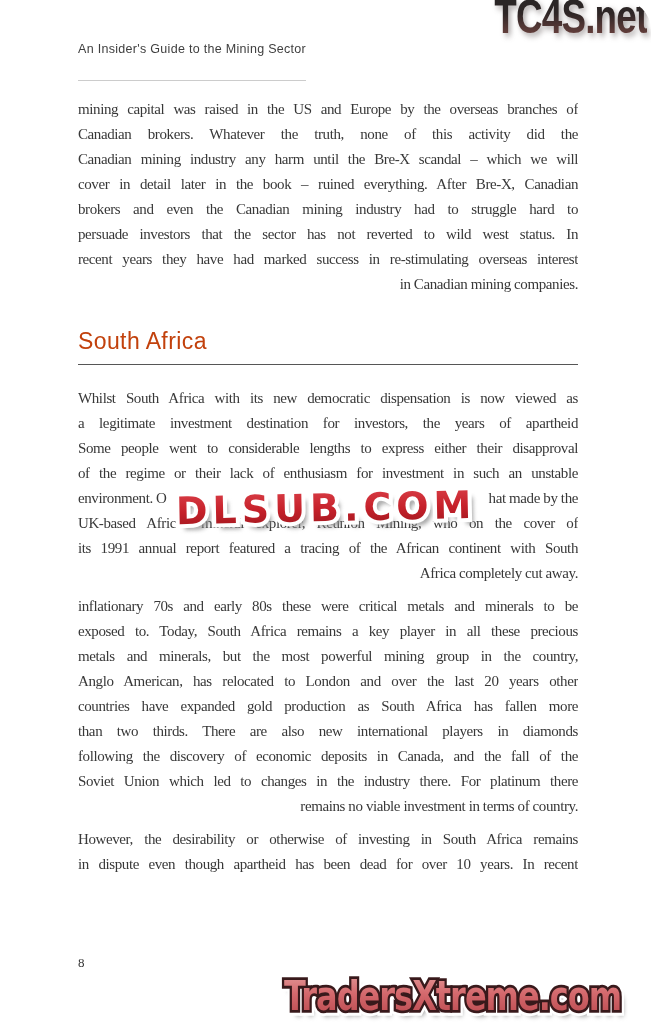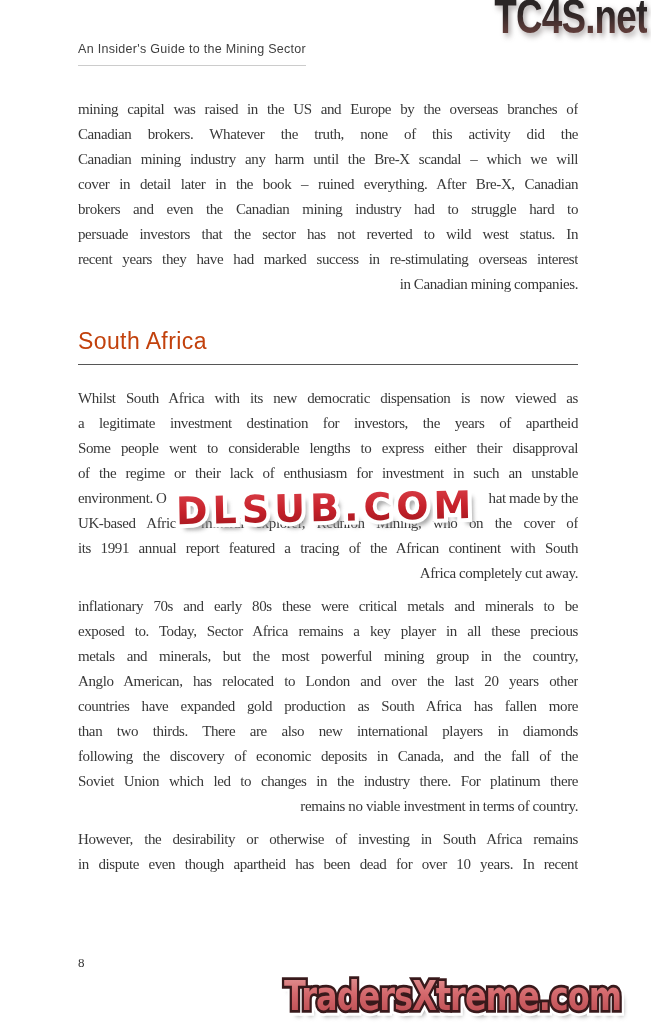--- a/index.html
+++ b/index.html
@@ -2,28 +2,29 @@
 <html><head>
 <meta charset="utf-8">
 <style>
   html,body{margin:0;padding:0;background:#ffffff;}
   .page{
     position:relative;
     width:651px;height:1024px;
     background:#ffffff;
     overflow:hidden;
     font-family:"Liberation Serif", serif;
+    border-radius:30px;
   }
 
   
   .running-head{
     position:absolute;left:78px;top:42px;
     font-family:"Liberation Sans", sans-serif;
     font-size:12.5px;letter-spacing:.3px;color:#3e3e3e;
-    padding-bottom:9px;border-bottom:1px solid #cccccc;
+    padding-bottom:24px;border-bottom:1px solid #cccccc;
     display:inline-block;
   }
 
   
   .column{position:absolute;left:78px;top:97px;width:500px;color:#383838;}
   .para{font-size:15px;letter-spacing:-0.4px;line-height:25px;margin:0 0 8px 0;}
   .jline{text-align:justify;text-align-last:justify;white-space:normal;overflow:hidden;}
   .lline{text-align:right;}
   .split{display:flex;justify-content:space-between;}
 
@@ -127,21 +128,21 @@
         <span>environment. O</span>
         <span>hat made by the</span>
       </div>
       <div class="jline">UK-based African mineral explorer, Reunion Mining, who on the cover of</div>
       <div class="jline">its 1991 annual report featured a tracing of the African continent with South</div>
       <div class="lline">Africa completely cut away.</div>
     </div>
 
     <div class="para">
       <div class="jline">inflationary 70s and early 80s these were critical metals and minerals to be</div>
-      <div class="jline">exposed to. Today, Sector Africa remains a key player in all these precious</div>
+      <div class="jline">exposed to. Today, South Africa remains a key player in all these precious</div>
       <div class="jline">metals and minerals, but the most powerful mining group in the country,</div>
       <div class="jline">Anglo American, has relocated to London and over the last 20 years other</div>
       <div class="jline">countries have expanded gold production as South Africa has fallen more</div>
       <div class="jline">than two thirds. There are also new international players in diamonds</div>
       <div class="jline">following the discovery of economic deposits in Canada, and the fall of the</div>
       <div class="jline">Soviet Union which led to changes in the industry there. For platinum there</div>
       <div class="lline">remains no viable investment in terms of country.</div>
     </div>
 
     <div class="para">

